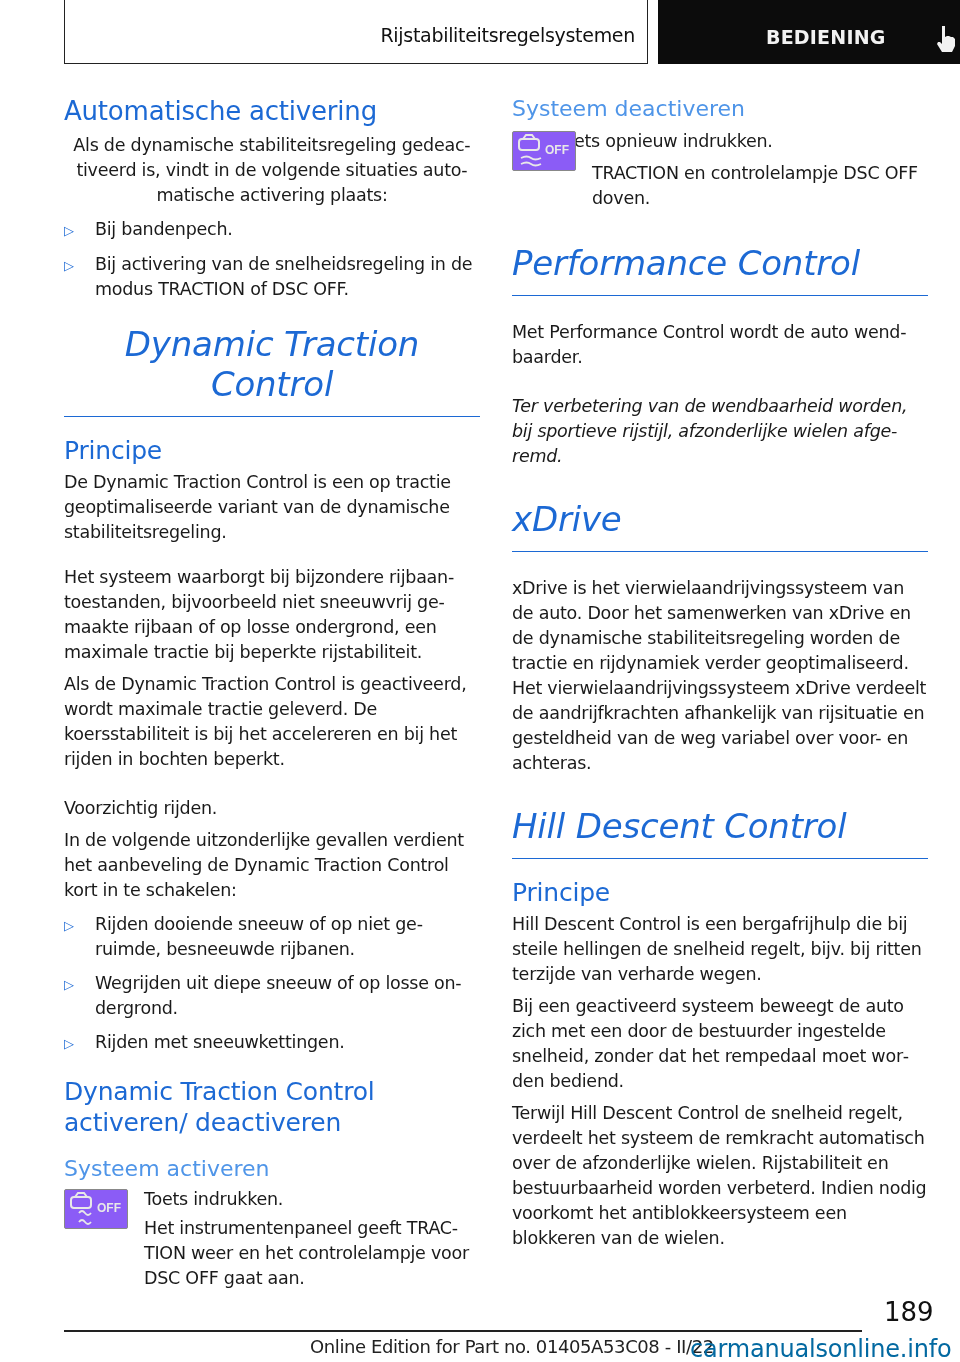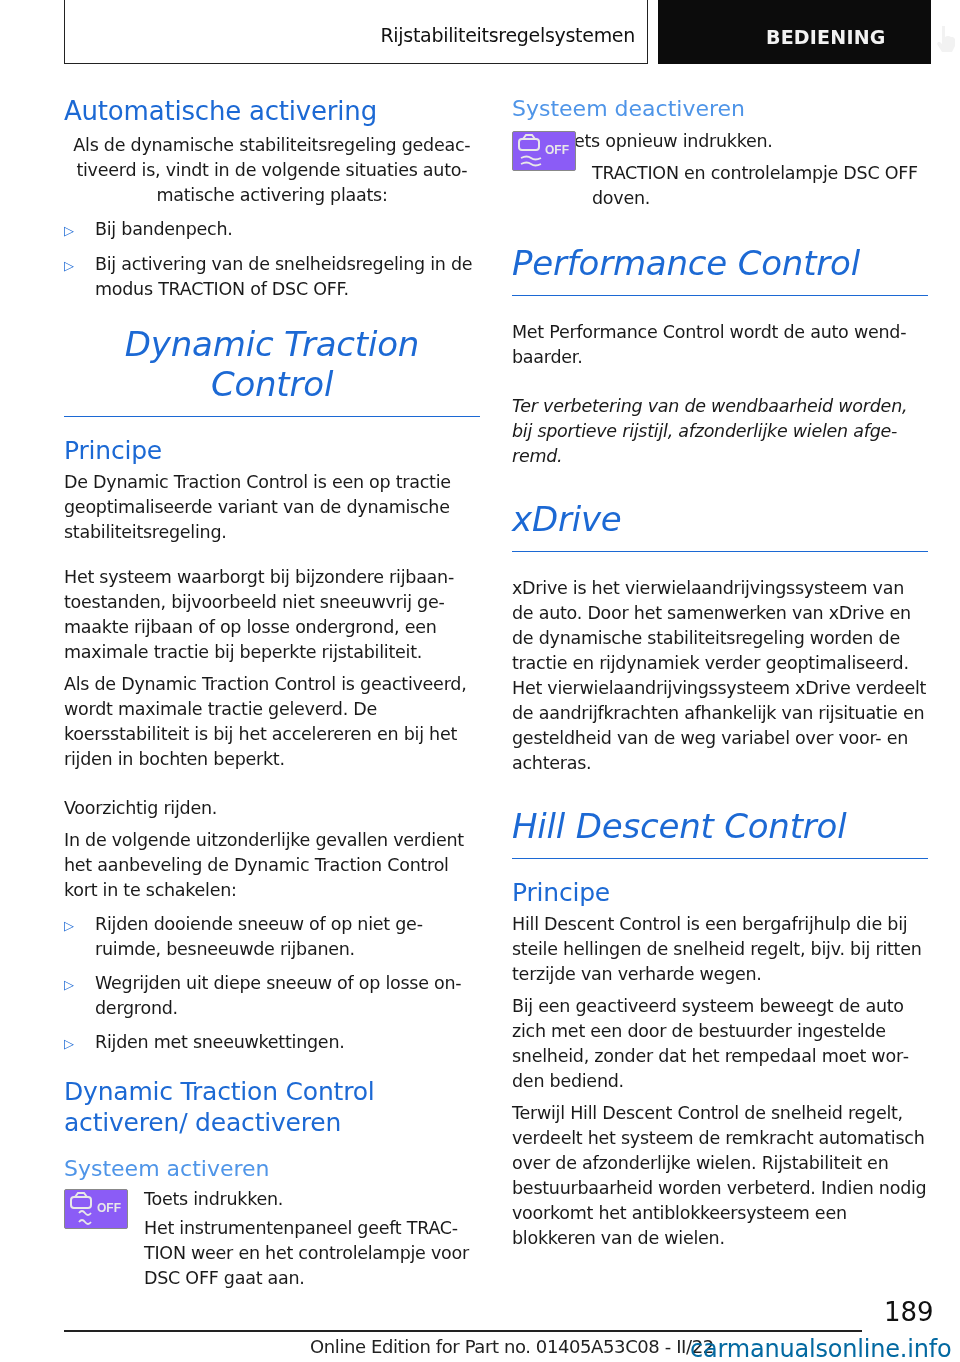--- a/index.html
+++ b/index.html
@@ -9,21 +9,21 @@
     }
     .hdr-left {
       position: absolute; left: 64px; top: -2px; width: 584px; height: 66px;
       border: 1.5px solid #222; border-top: none; box-sizing: border-box;
     }
     .hdr-left span {
       position: absolute; right: 12px; top: 26px; font-size: 19px; color: #111;
       letter-spacing: -0.3px;
     }
     .hdr-right {
-      position: absolute; left: 658px; top: 0; width: 273px; height: 64px;
+      position: absolute; left: 658px; top: 0; width: 302px; height: 64px;
       background: #0c0c0c;
     }
     .hdr-right span {
       position: absolute; left: 108px; top: 26px; font-size: 19px; font-weight: bold;
       color: #f2f2f2; letter-spacing: 0.2px;
     }
     .hdr-right .hand { position: absolute; left: 276px; top: 24px; width: 24px; height: 30px; }
 
     .col { position: absolute; top: 96px; width: 416px; }
     .col.left { left: 64px; }

